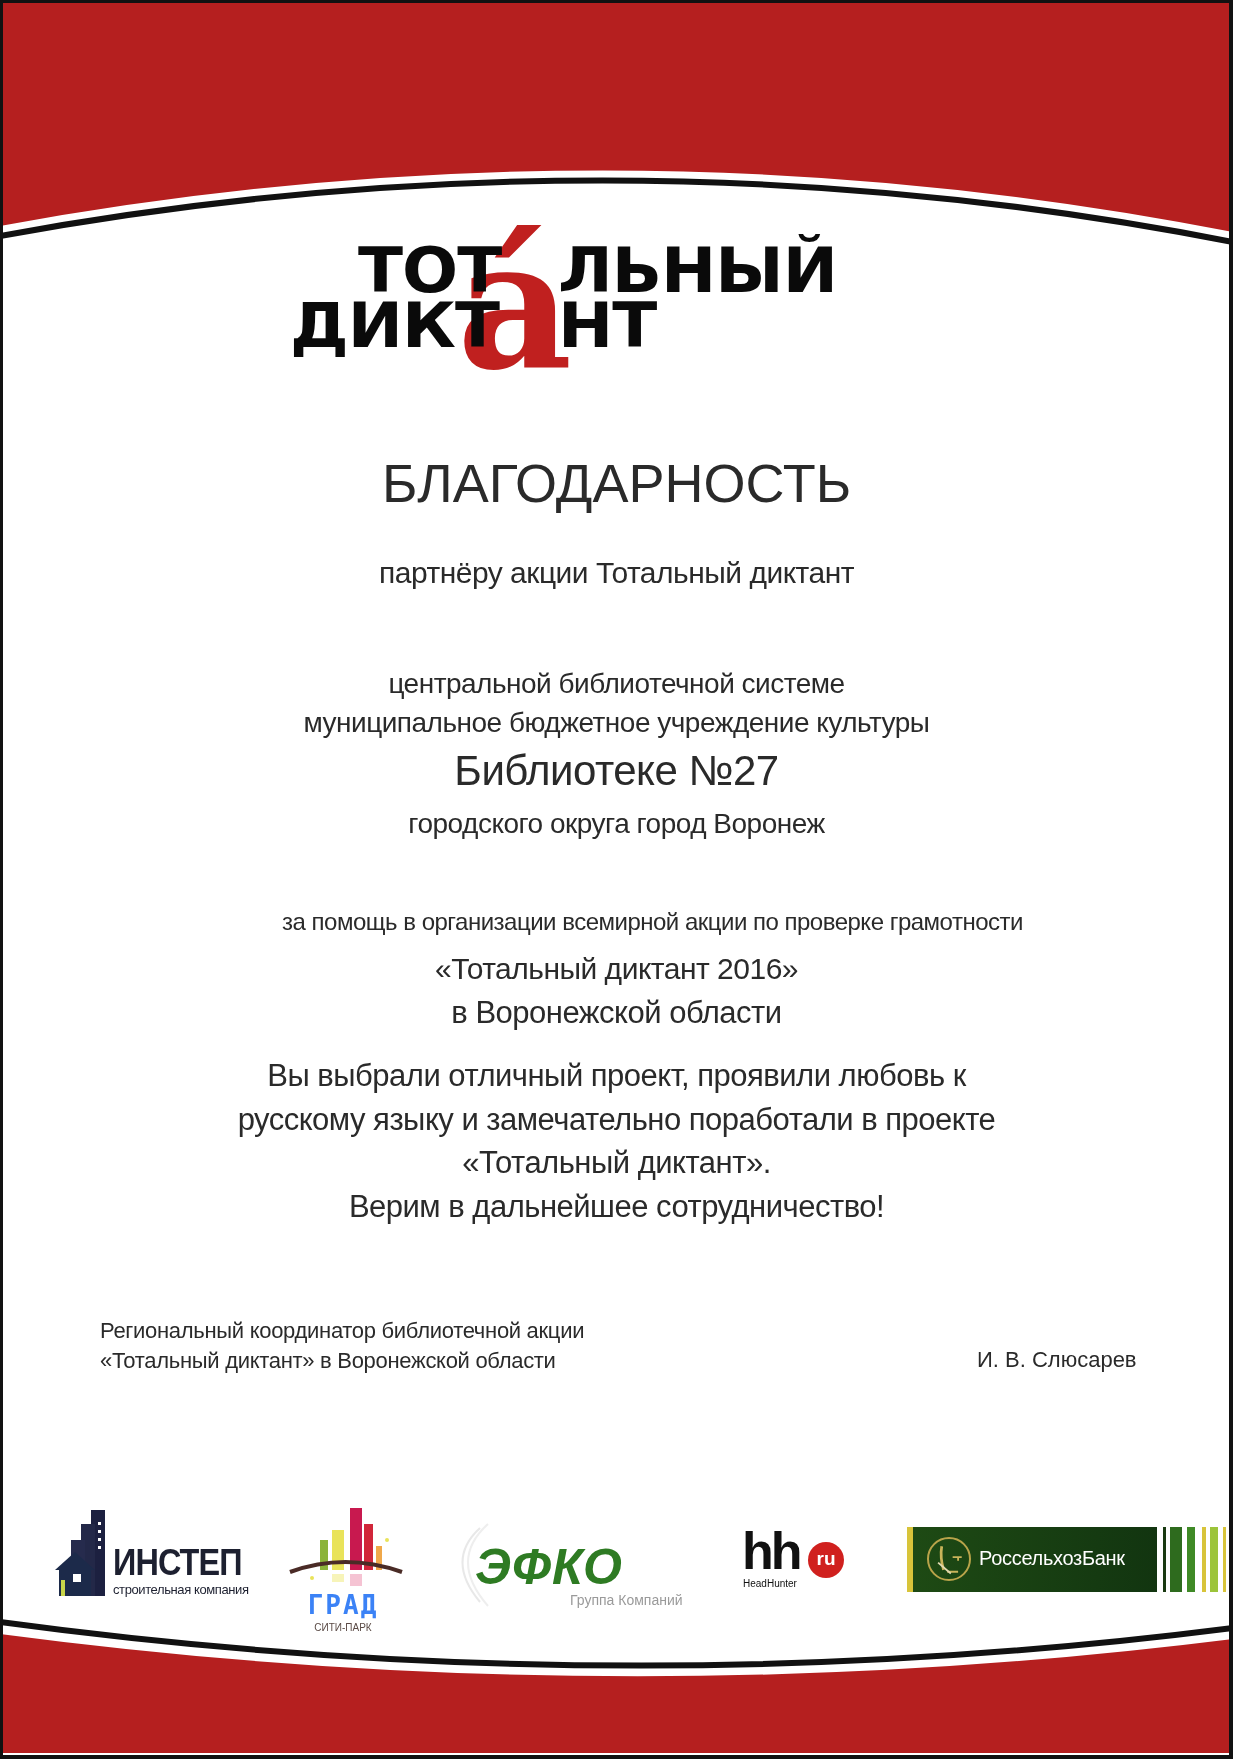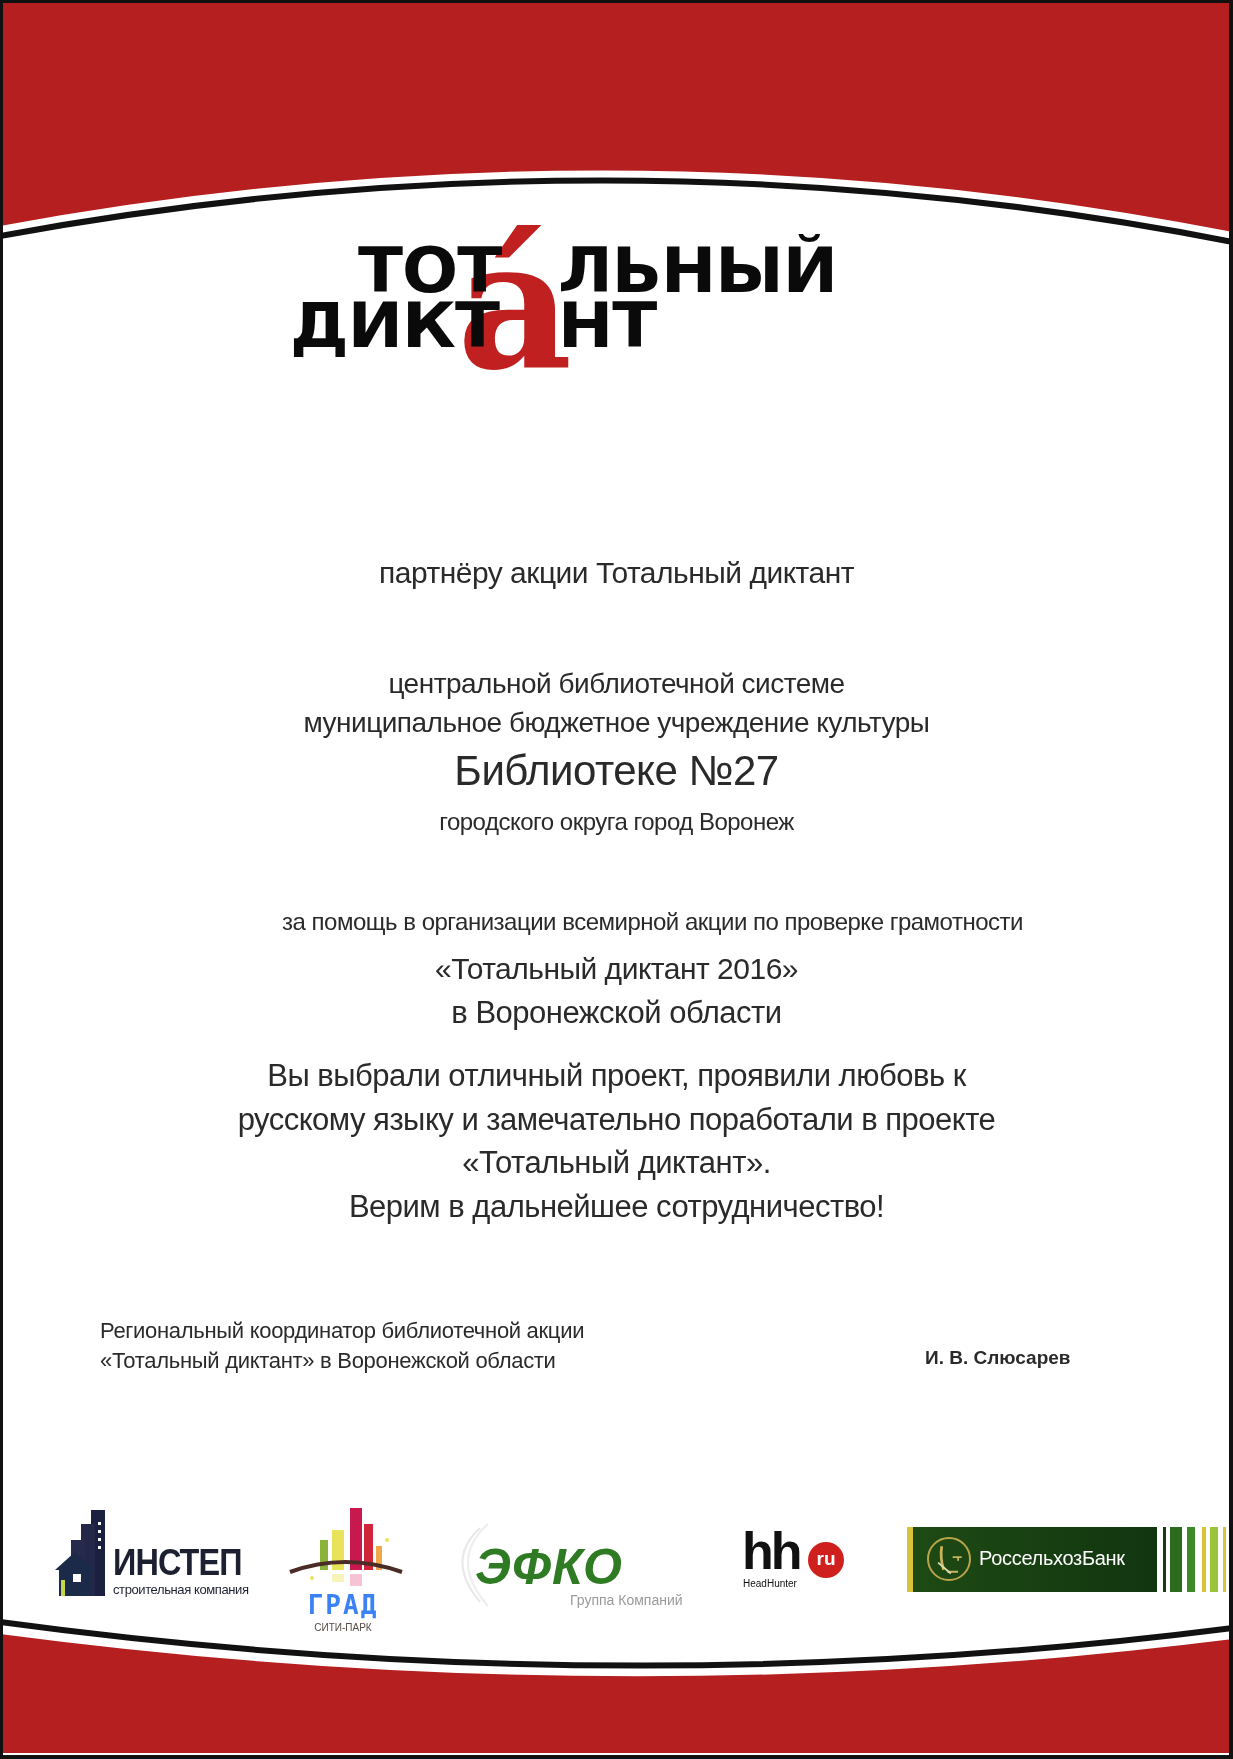--- a/index.html
+++ b/index.html
@@ -26,31 +26,31 @@
   .logo .a-big { position: absolute; left: 167px; top: -6px; font-family: "DejaVu Serif", serif; color: #c0201f;
                  font-size: 178px; line-height: 1; font-weight: 700; }
 
   .t { position: absolute; left: 0; width: 1233px; text-align: center; color: #2a2a2a; white-space: nowrap;
        font-family: "Liberation Sans", sans-serif; letter-spacing: -0.5px; }
   .title { top: 452px; font-size: 54px; letter-spacing: 0px; }
   .subtitle { top: 556px; font-size: 30px; }
   .org1 { top: 668px; font-size: 28px; }
   .org2 { top: 707px; font-size: 28px; }
   .org-name { top: 747px; font-size: 42px; }
-  .org3 { top: 808px; font-size: 24px; }
+  .org3 { top: 808px; font-size: 28px; }
   .reason1 { top: 908px; font-size: 24px; margin-left: 36px; }
   .reason2 { top: 952px; font-size: 30px; font-weight: normal; }
   .reason3 { top: 995px; font-size: 31px; }
   .msg1 { top: 1058px; font-size: 31px; }
   .msg2 { top: 1102px; font-size: 31px; }
   .msg3 { top: 1145px; font-size: 31px; }
   .msg4 { top: 1189px; font-size: 31px; }
 
   .sign-left { position: absolute; left: 100px; top: 1316px; font-size: 22px; line-height: 30px; color: #2a2a2a; letter-spacing: -0.3px; }
-  .sign-right { position: absolute; left: 925px; top: 1347px; font-size: 19px; color: #2a2a2a; font-weight: bold; }
+  .sign-right { position: absolute; left: 977px; top: 1347px; font-size: 22px; color: #2a2a2a; }
 
   
   .sponsor { position: absolute; }
   .instep { left: 55px; top: 1508px; width: 200px; height: 90px; }
   .instep .name { position: absolute; left: 58px; top: 34px; font-size: 36px; font-weight: bold; color: #1d2030; letter-spacing: -1px; transform: scaleX(0.9); transform-origin: left; }
   .instep .sub { position: absolute; left: 58px; top: 74px; font-size: 13px; color: #1d2030; white-space: nowrap; letter-spacing: -0.4px; }
 
   .grad { left: 280px; top: 1498px; width: 130px; height: 140px; }
   .grad .name { position: absolute; left: 8px; top: 92px; width: 110px; text-align: center; font-family: "DejaVu Sans Mono", monospace; font-weight: bold; font-size: 26px; color: #3b82f6; letter-spacing: 2px; }
   .grad .sub { position: absolute; left: 8px; top: 124px; width: 110px; text-align: center; font-size: 10px; color: #5a4a45; }
@@ -86,20 +86,21 @@
 <div class="content">
 
   <div class="logo">
     <span class="a-big">á</span>
     <span class="w tot">ТОТ</span>
     <span class="w lnyi">ЛЬНЫЙ</span>
     <span class="w dikt">ДИКТ</span>
     <span class="w nt">НТ</span>
   </div>
 
+  <div class="t title">БЛАГОДАРНОСТЬ</div>
   <div class="t subtitle">партнёру акции Тотальный диктант</div>
 
   <div class="t org1">центральной библиотечной системе</div>
   <div class="t org2">муниципальное бюджетное учреждение культуры</div>
   <div class="t org-name">Библиотеке №27</div>
   <div class="t org3">городского округа город Воронеж</div>
 
   <div class="t reason1">за помощь в организации всемирной акции по проверке грамотности</div>
   <div class="t reason2">«Тотальный диктант 2016»</div>
   <div class="t reason3">в Воронежской области</div>

